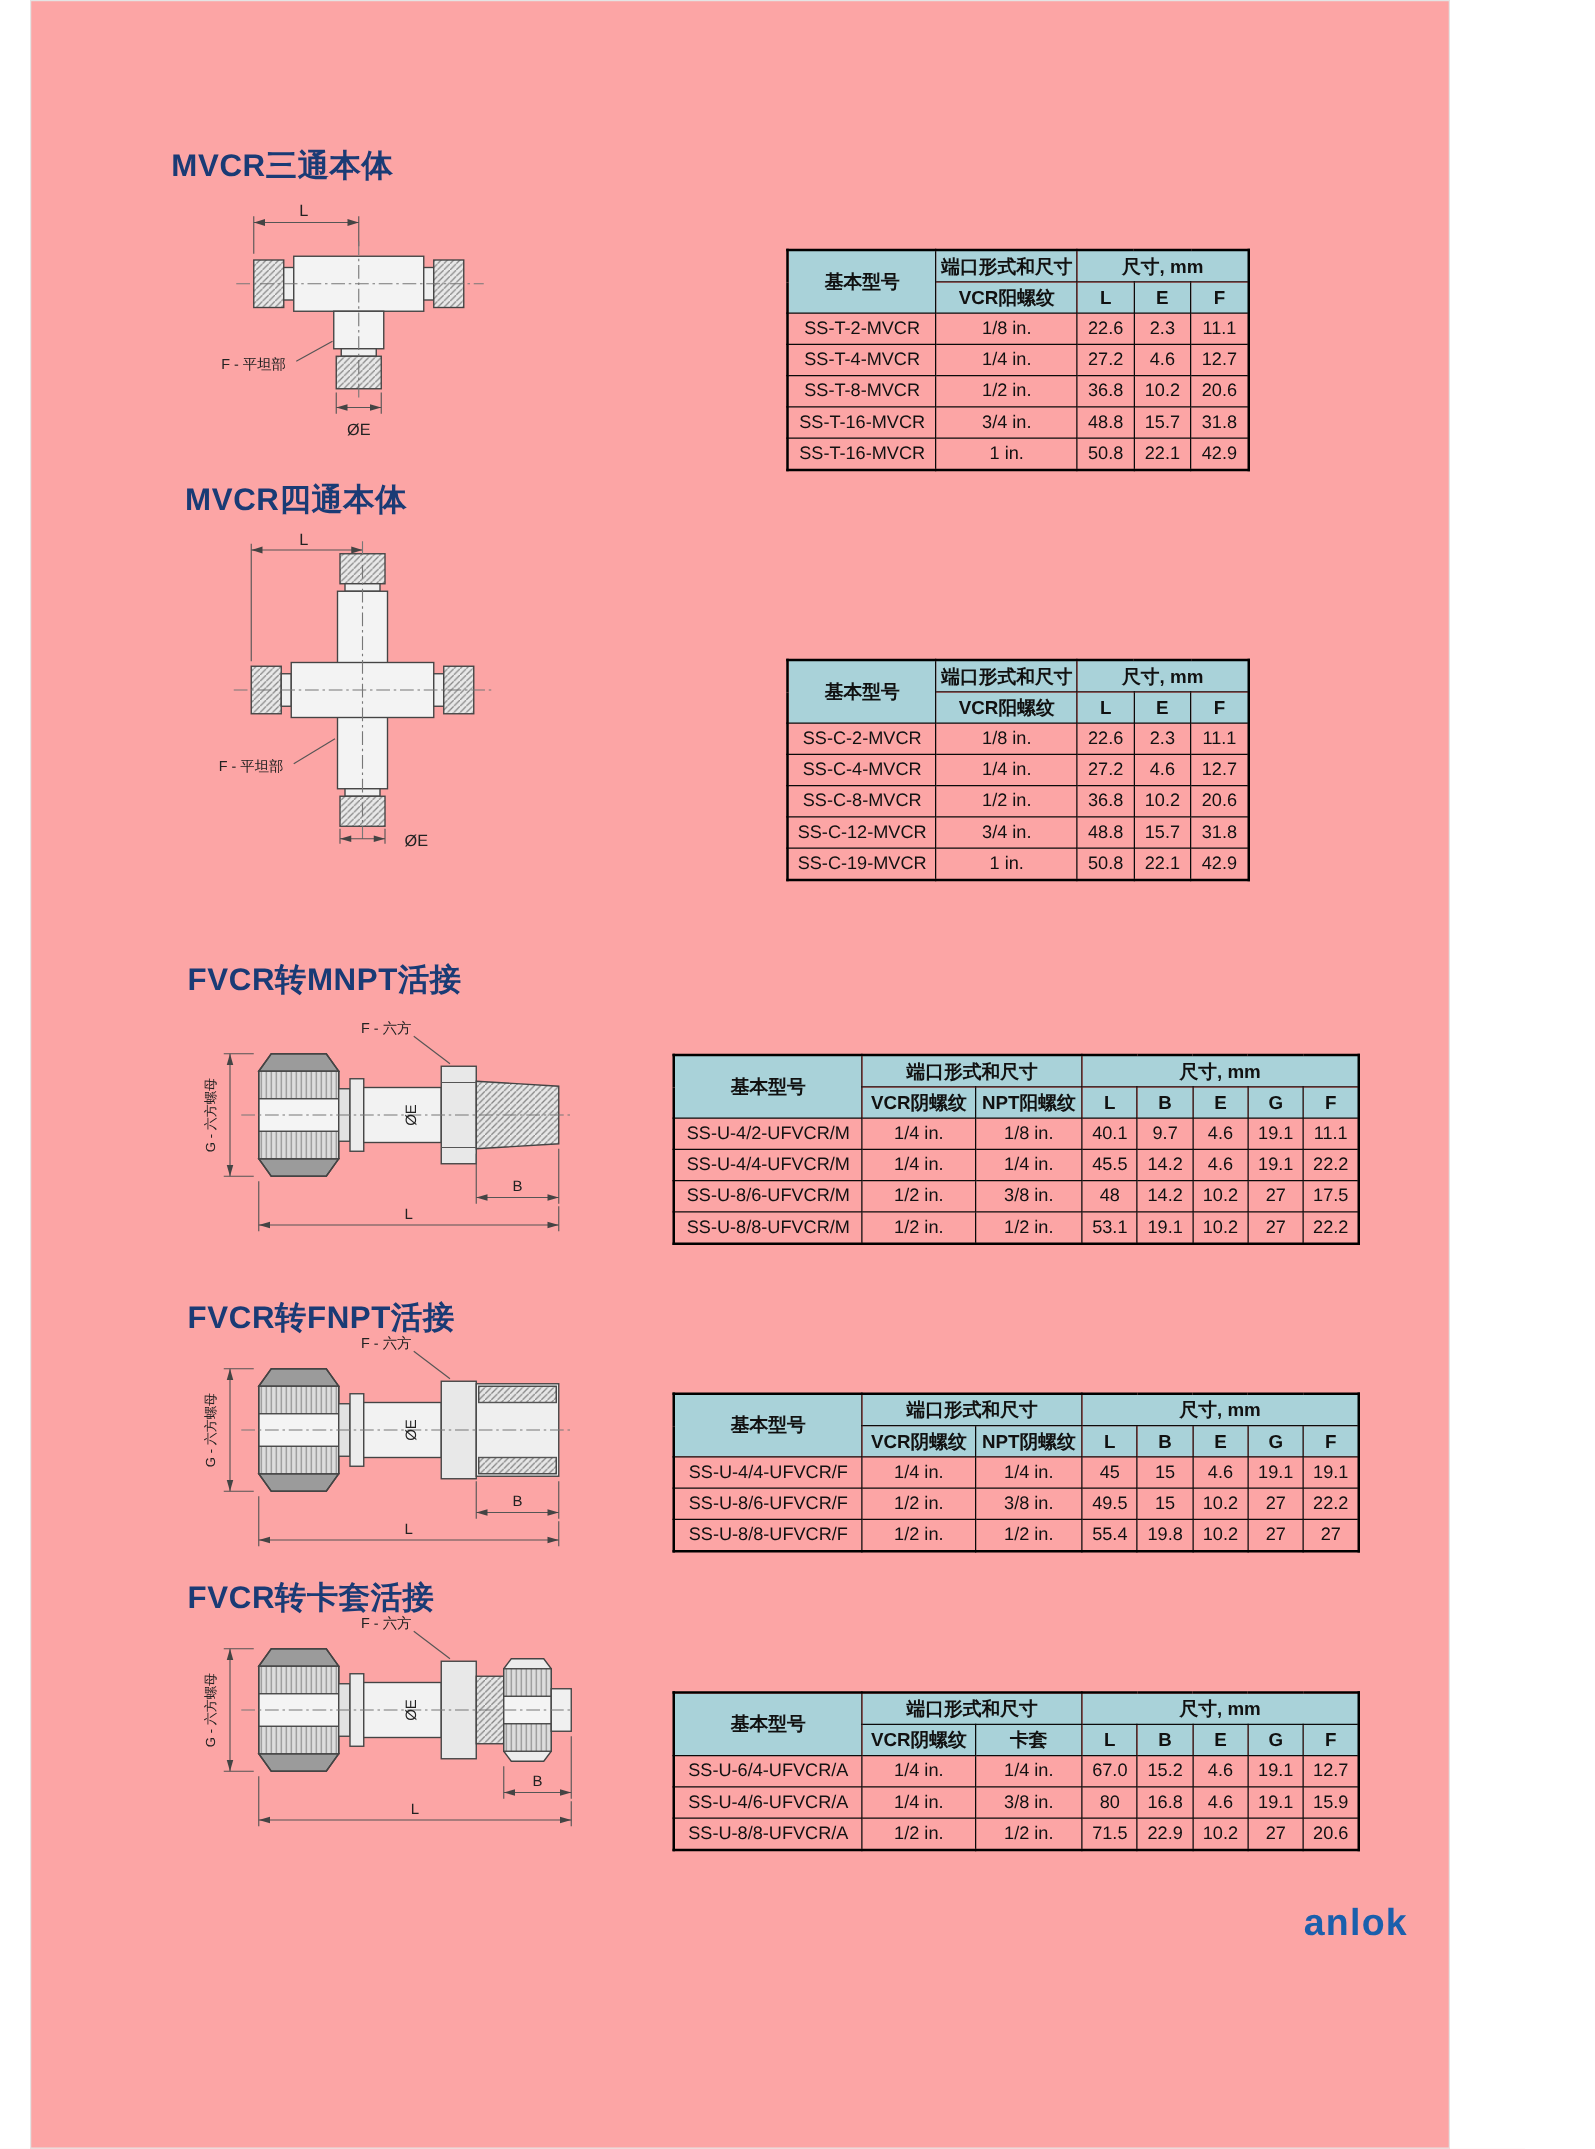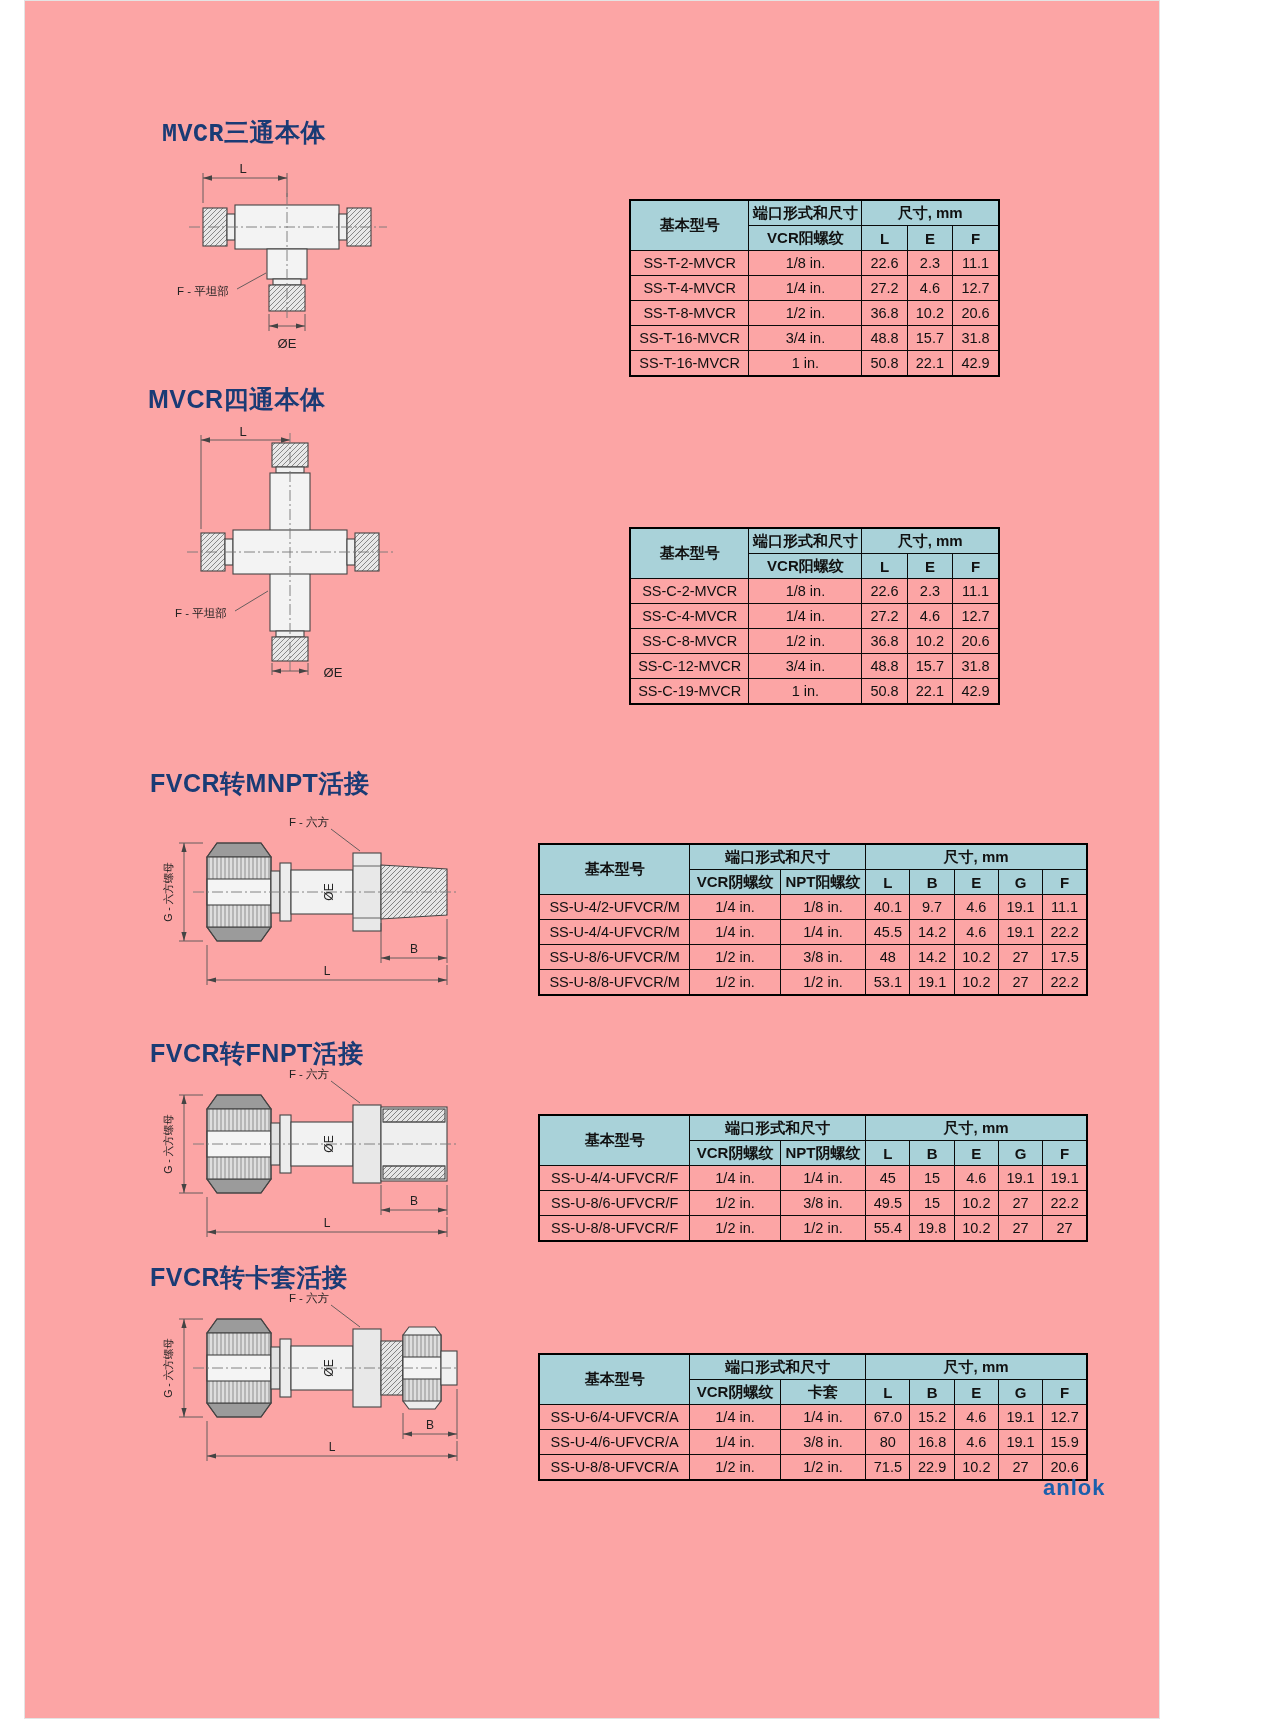--- a/index.html
+++ b/index.html
@@ -5,40 +5,40 @@
   html,body{margin:0;padding:0;background:#ffffff;}
   .page{position:relative;width:1136px;height:1719px;background:#fca5a5;
         font-family:"Liberation Sans","DejaVu Sans",sans-serif;overflow:hidden;
         box-sizing:border-box;border:1px solid #e4e4e4;margin-left:24px;}
   .page-num{position:absolute;left:1143px;top:64px;font-size:29px;font-weight:700;color:#1e1e1e;}
   .side-tab{position:absolute;left:1199px;top:135px;width:77px;height:210px;background:#e6057f;
             display:flex;flex-direction:column;align-items:center;justify-content:flex-start;
             padding-top:34px;box-sizing:border-box;gap:6px;}
   .side-tab span{color:#fff;font-weight:700;font-size:21px;line-height:1.1;}
   .sec-title{position:absolute;font-size:25px;font-weight:700;color:#1a3b75;letter-spacing:.5px;white-space:nowrap;}
-  .t1{left:137px;top:115px;font-family:Liberation Mono, monospace;}  .t2{left:123px;top:382px;}
+  .t1{left:112px;top:115px;}  .t2{left:123px;top:382px;}
   .t3{left:125px;top:766px;}  .t4{left:125px;top:1036px;} .t5{left:125px;top:1260px;text-align:center;}
 
   .tblbox{position:absolute;}
   .tb1{left:604px;top:198px;} .tb2{left:604px;top:526px;}
   .tb3{left:513px;top:842px;} .tb4{left:513px;top:1113px;} .tb5{left:513px;top:1352px;}
   table.spec{border-collapse:collapse;table-layout:fixed;border:2.4px solid #000;}
   table.spec th,table.spec td{border:1.6px solid #0a0a0a;text-align:center;vertical-align:middle;
       height:24px;padding:0 2px;font-size:14.5px;color:#111;white-space:nowrap;overflow:hidden;}
   table.spec th{background:#a9d2d9;font-weight:700;font-size:15px;}
 
   .dwg{position:absolute;}
   .d1{left:150px;top:160px;} .d2{left:148px;top:424px;}
   .d3{left:138px;top:812px;} .d4{left:138px;top:1064px;} .d5{left:138px;top:1288px;}
   svg text{font-family:"Liberation Sans","DejaVu Sans",sans-serif;fill:#222;}
   .part rect,.part polygon{stroke:#444;stroke-width:1.1;}
   .thin,.thin line{stroke:#555;stroke-width:0.9;}
   .cl{stroke:#777;stroke-width:0.9;stroke-dasharray:11 3 2 3;fill:none;}
   .ar{fill:#444;stroke:none;}
-  .logo{position:absolute;left:1018px;top:1474px;font-size:22px;font-weight:800;
+  .logo{position:absolute;left:1018px;top:1521px;font-size:30px;font-weight:800;
         color:#1b5fac;letter-spacing:1px;}
 </style>
 </head>
 <body>
 
 <div class="page">
 
   <div class="page-num">07</div>
 
   <div class="side-tab">

